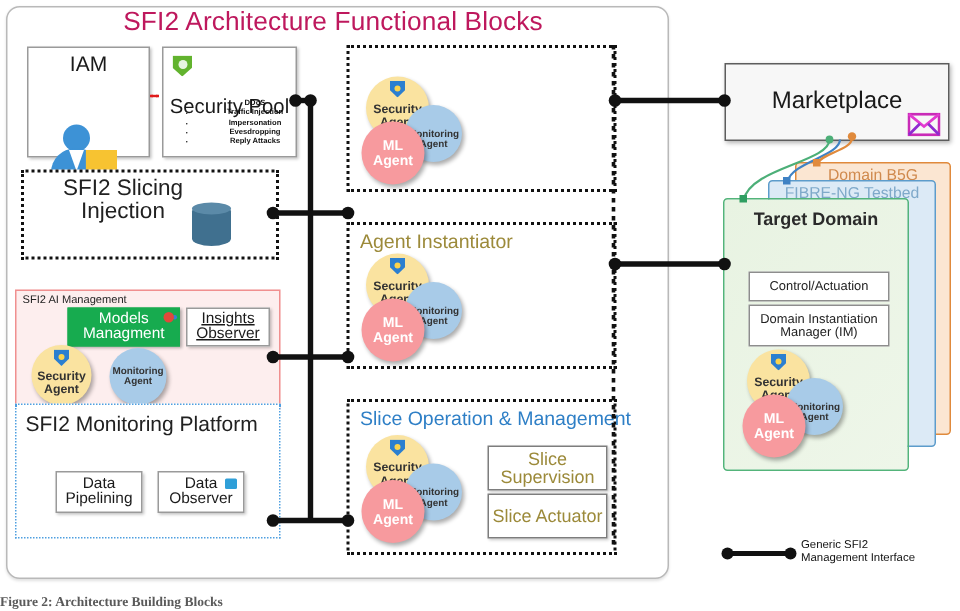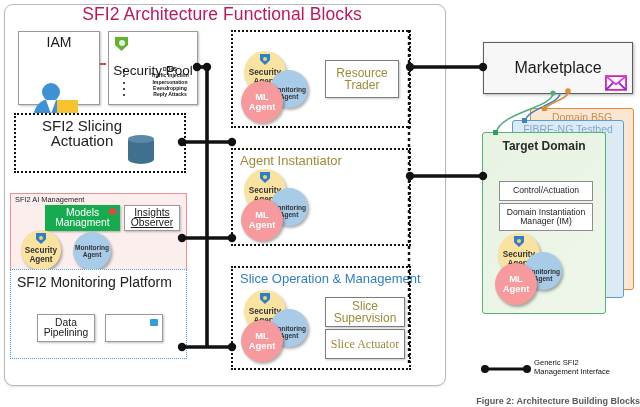--- a/index.html
+++ b/index.html
@@ -99,21 +99,21 @@
   .sec-badge::after{content:"";position:absolute;left:3px;top:2.5px;width:4px;height:4px;
          border-radius:50%;background:#fbd34d;}
 
   
   .fbox{position:absolute;background:#fff;border:1.4px solid #7d7d7d;display:flex;
         align-items:center;justify-content:center;text-align:center;color:#9c8a3a;
         box-shadow:1px 1px 2px rgba(0,0,0,.22);font-size:12px;line-height:12.5px;}
   #res-trader{left:325px;top:60px;width:72px;height:36px;}
   #slice-builder{left:325px;top:185px;width:72px;height:36px;}
   #slice-sup{left:325px;top:297px;width:78px;height:28px;}
-  #slice-act{left:325px;top:329px;width:78px;height:28px;font-family:Liberation Serif, serif;}
+  #slice-act{left:325px;top:329px;width:78px;height:28px;}
 
   
   #marketplace{position:absolute;left:483px;top:42px;width:148px;height:50px;background:#f7f7f7;
         border:1.6px solid #5d5d5d;display:flex;align-items:center;justify-content:center;
         font-size:16px;box-shadow:1px 1px 3px rgba(0,0,0,.3);}
   .mk-icon{position:absolute;right:5px;bottom:2px;width:22px;height:16px;}
 
   
   .domain{position:absolute;border-radius:3px;}
   #dom-b5g{left:530px;top:108px;width:102px;height:180px;background:#fbe6d2;border:1.5px solid #e08a3c;}
@@ -132,22 +132,22 @@
   #dim{left:16px;top:70px;width:92px;height:26px;}
 
   
   #wires{position:absolute;left:0;top:0;width:640px;height:407px;pointer-events:none;}
 
   
   #legend{position:absolute;left:478px;top:362px;width:160px;height:30px;}
   #legend .ltext{position:absolute;left:56px;top:-3px;font-size:7.6px;line-height:8.6px;color:#111;}
 
   
-  #caption{position:absolute;left:0;top:396px;width:640px;text-align:right;font-size:9px;
-        color:#5a5a5a;font-weight:bold;overflow:hidden;height:11px;}
+  #caption{position:absolute;left:0;top:396px;width:640px;text-align:left;font-size:9px;
+        color:#5a5a5a;font-weight:bold;overflow:hidden;height:11px;font-family:Liberation Serif, serif;}
 </style>
 </head>
 <body>
 
 <div id="stage">
 
   <div class="outer-frame"></div>
   <div class="main-title">SFI2 Architecture Functional Blocks</div>
 
   <div class="box" id="iam">
@@ -166,21 +166,21 @@
     <ul class="sp-list">
       <li>DDoS</li>
       <li>Traffic Injection</li>
       <li>Impersonation</li>
       <li>Evesdropping</li>
       <li>Reply Attacks</li>
     </ul>
   </div>
 
   <div class="box-dashed" id="slicedb">
-    <div class="lbl">SFI2 Slicing Actuation</div>
+    <div class="lbl">SFI2 Slicing Injection</div>
     <div class="db-cyl"></div>
   </div>
 
   <div id="aimgmt">
     <div class="sect-lbl">SFI2 AI Management</div>
     <div class="box" id="models">
       <span>Models Managment</span>
       <span class="gear"></span>
     </div>
     <div class="box" id="insights">
@@ -203,20 +203,21 @@
       </div>
     </div>
   </div>
 
   <div id="monplat">
     <div class="sect-lbl">SFI2 Monitoring Platform</div>
     <div class="box" id="datapipe">
       <span>Data Pipelining</span>
     </div>
     <div class="box" id="dataobs">
+      <span>Data Observer</span>
       <span class="micon"></span>
     </div>
   </div>
 
   <div class="slice" id="slice-prep">
     <div class="cluster" style="left:8px;top:19px;">
       <div class="agent ag-sec">
         <div class="sec-badge"></div>
         <div style="margin-top:7px;">
           <span>Security</span><br>
@@ -229,23 +230,20 @@
           <span>Agent</span>
         </div>
       </div>
       <div class="agent ag-ml">
         <div>
           <span>ML</span><br>
           <span>Agent</span>
         </div>
       </div>
     </div>
-  </div>
-  <div class="fbox" id="res-trader">
-    <span>Resource Trader</span>
   </div>
 
   <div class="slice" id="slice-inst">
     <div class="slice-title t-olive">Agent Instantiator</div>
     <div class="cluster" style="left:8px;top:19px;">
       <div class="agent ag-sec">
         <div class="sec-badge"></div>
         <div style="margin-top:7px;">
           <span>Security</span><br>
           <span>Agent</span>

